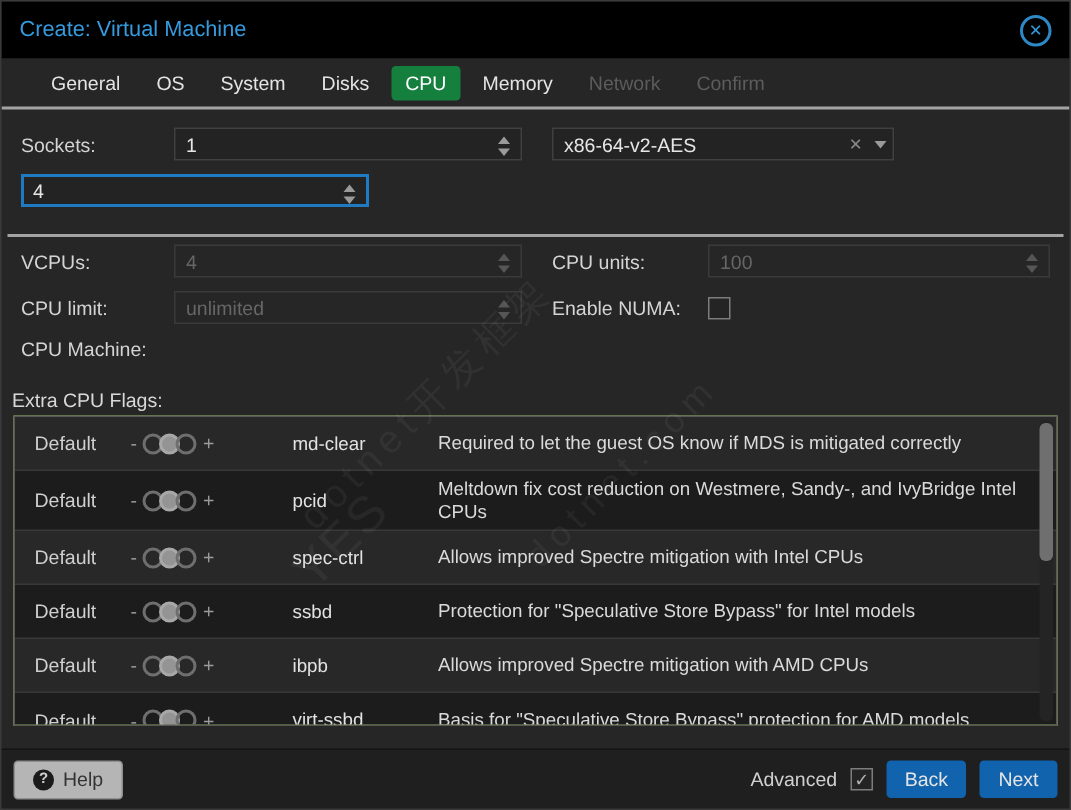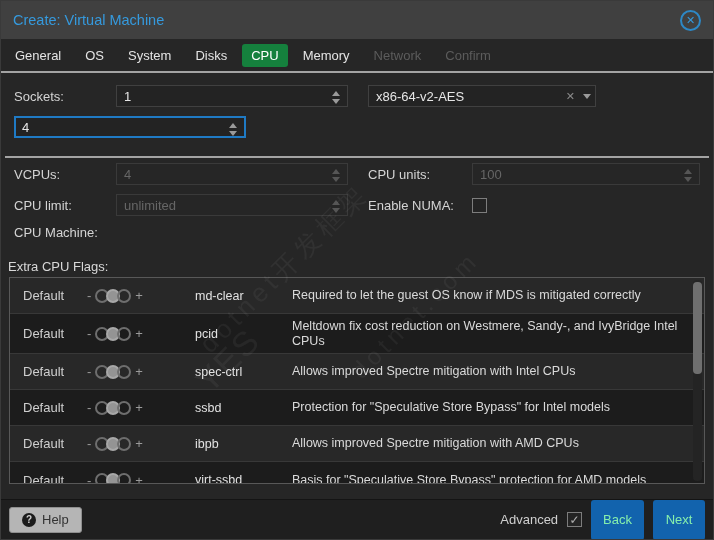--- a/index.html
+++ b/index.html
@@ -8,33 +8,33 @@
 
   .dialog {
     position:relative; width:714px; height:540px;
     background:#262626; overflow:hidden; border:1px solid #3a3a3a;
     color:#d4d4d4; font-size:13px;
   }
 
   
   .titlebar {
     position:absolute; top:0; left:0; right:0; height:38px;
-    background:#404040; display:flex; align-items:center; padding:0 12px;
+    background:#000000; display:flex; align-items:center; padding:0 12px;
   }
   .title { color:#359ade; font-size:14.5px; }
   .close-btn {
     margin-left:auto; width:21px; height:21px; border-radius:50%;
     border:2px solid #2d88c6; color:#359ade; display:flex; align-items:center;
     justify-content:center; font-size:11px; cursor:pointer;
   }
 
   
   .tabbar {
     position:absolute; top:38px; left:0; right:0; height:34px;
-    display:flex; align-items:center; gap:6px; padding:0 5px;
+    display:flex; align-items:center; gap:6px; padding:0 24px;
     background:#262626; border-bottom:2px solid #a3a3a3;
   }
   .tab {
     padding:4px 9px; border-radius:3px; color:#e4e4e4; cursor:pointer;
   }
   .tab.active { background:#15803d; color:#fff; }
   .tab.disabled { color:#5c5c5c; cursor:default; }
 
   
   .formgrid {
@@ -121,21 +121,21 @@
     border-radius:3px; color:#333; display:flex; align-items:center; gap:6px;
     cursor:pointer;
   }
   .help-icon {
     width:14px; height:14px; border-radius:50%; background:#1b1b1b; color:#cfcfcf;
     font-size:10px; font-weight:bold; display:flex; align-items:center; justify-content:center;
   }
   .footer-right { margin-left:auto; display:flex; align-items:center; gap:9px; }
   .adv-label { color:#d0d0d0; }
   .btn-blue {
-    min-width:52px; height:40px; background:#1263ad; color:#86efac; border:none;
+    min-width:52px; height:25px; background:#1263ad; color:#e5e5e5; border:none;
     border-radius:3px; font-size:13px; padding:0 12px; cursor:pointer;
     font-family:"Liberation Sans", sans-serif;
   }
 
   
   .wm {
     position:absolute; color:rgba(255,255,255,0.05); pointer-events:none;
     transform:rotate(-45deg); letter-spacing:5px; white-space:nowrap; z-index:5;
   }
   .wm1 { top:250px; left:170px; font-size:26px; }

